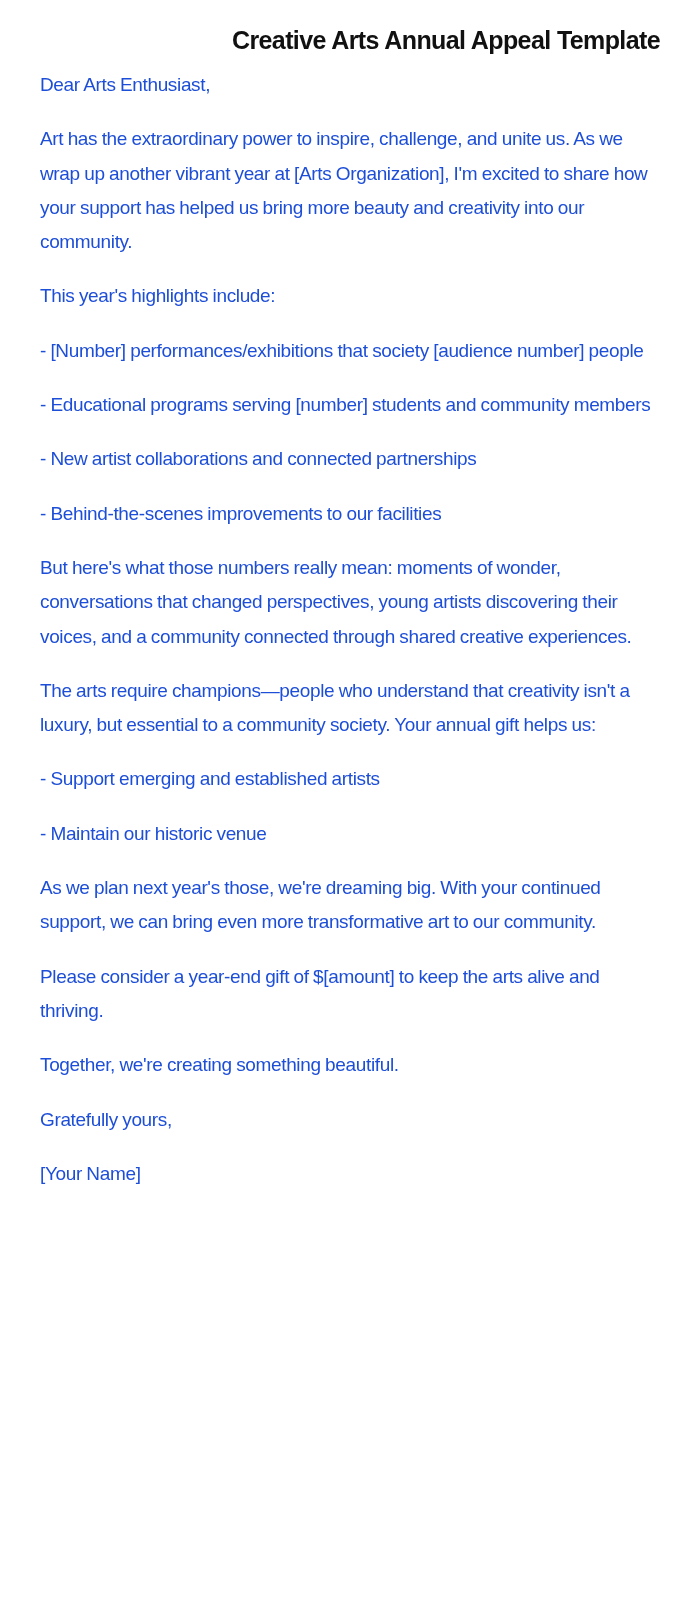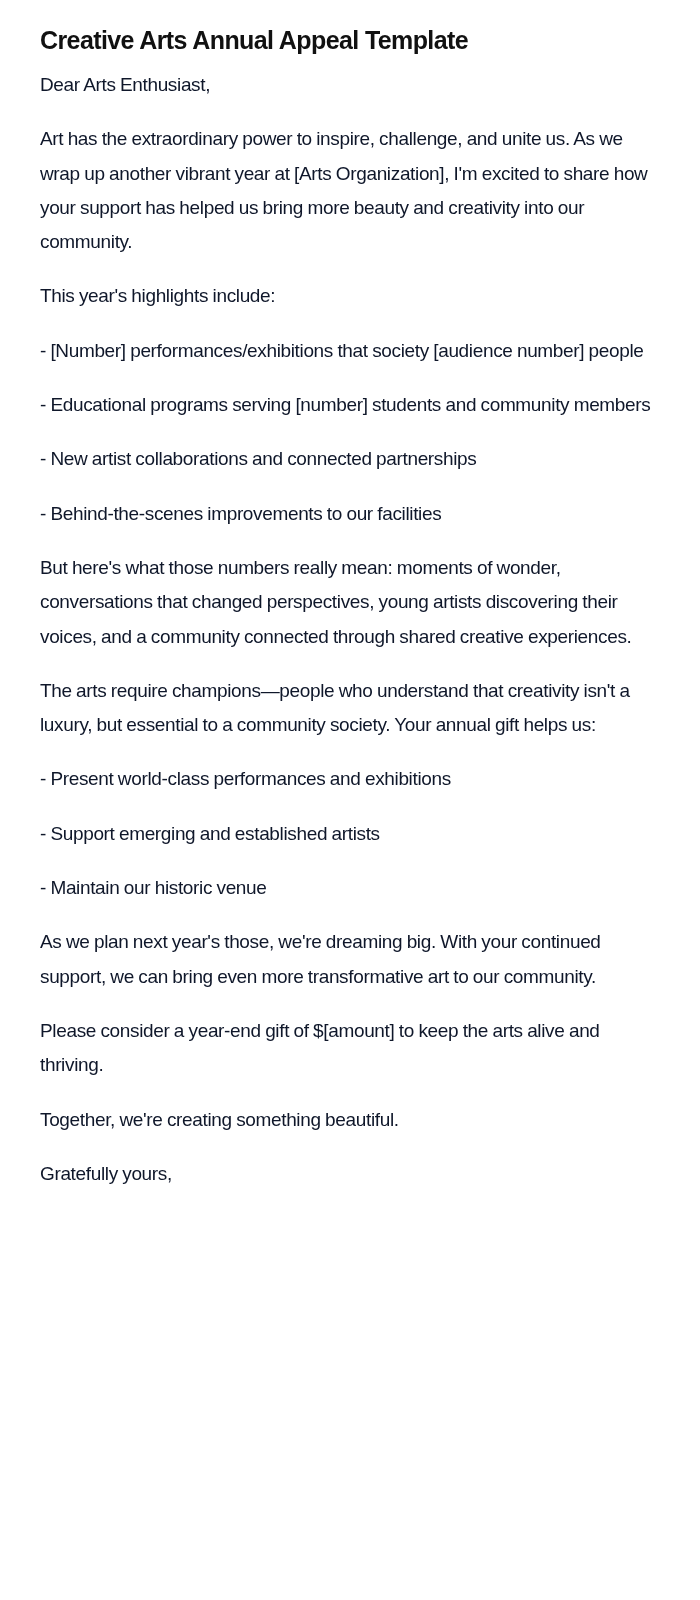--- a/index.html
+++ b/index.html
@@ -20,28 +20,29 @@
       width: 700px;
     }
     .doc-title {
       font-family: "Liberation Sans", sans-serif;
       font-weight: bold;
       font-size: 25px;
       line-height: 36px;
       margin: 0 0 10px 0;
       letter-spacing: -0.6px;
       color: #111111;
+      text-align: right;
     }
     .para {
       font-size: 19px;
       line-height: 34.3px;
       margin: 0 0 20px 0;
       letter-spacing: -0.35px;
       word-spacing: -0.5px;
-      color: #0f172a;
+      color: #1d4ed8;
     }
     .para.greeting {
       margin-bottom: 20px;
     }
   </style>
 </head>
 <body>
 
 <div class="page">
   <h1 class="doc-title">Creative Arts Annual Appeal Template</h1>
@@ -54,26 +55,26 @@
 
   <p class="para">- [Number] performances/exhibitions that society [audience number] people</p>
   <p class="para">- Educational programs serving [number] students and community members</p>
   <p class="para">- New artist collaborations and connected partnerships</p>
   <p class="para">- Behind-the-scenes improvements to our facilities</p>
 
   <p class="para">But here's what those numbers really mean: moments of wonder, conversations that changed perspectives, young artists discovering their voices, and a community connected through shared creative experiences.</p>
 
   <p class="para">The arts require champions—people who understand that creativity isn't a luxury, but essential to a community society. Your annual gift helps us:</p>
 
-  <p class="para">- Present world-class performances and exhibitions</p>
   <p class="para">- Support emerging and established artists</p>
   <p class="para">- Maintain our historic venue</p>
 
   <p class="para">As we plan next year's those, we're dreaming big. With your continued support, we can bring even more transformative art to our community.</p>
 
   <p class="para">Please consider a year-end gift of $[amount] to keep the arts alive and thriving.</p>
 
   <p class="para">Together, we're creating something beautiful.</p>
 
   <p class="para">Gratefully yours,</p>
 
+  <p class="para">[Your Name]</p>
 
 </div>
 
 </body></html>

